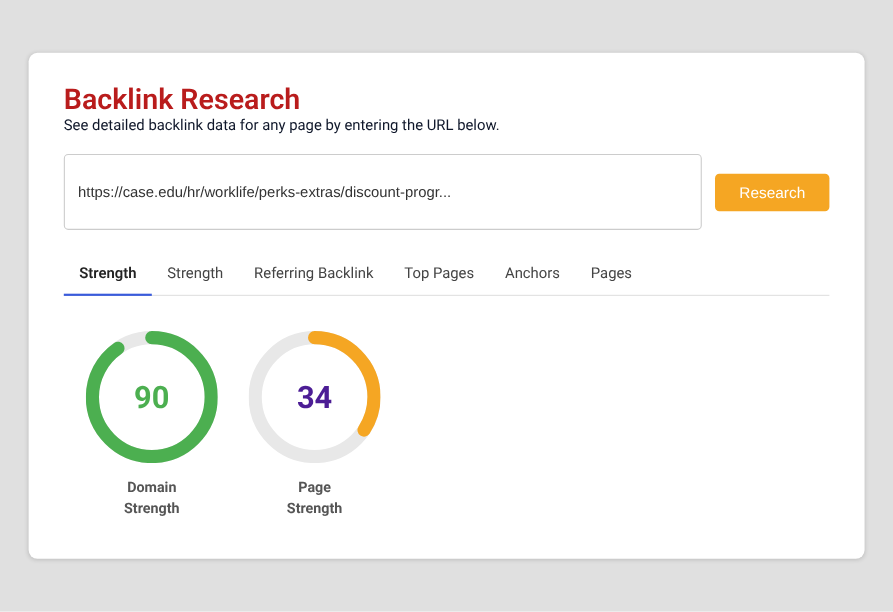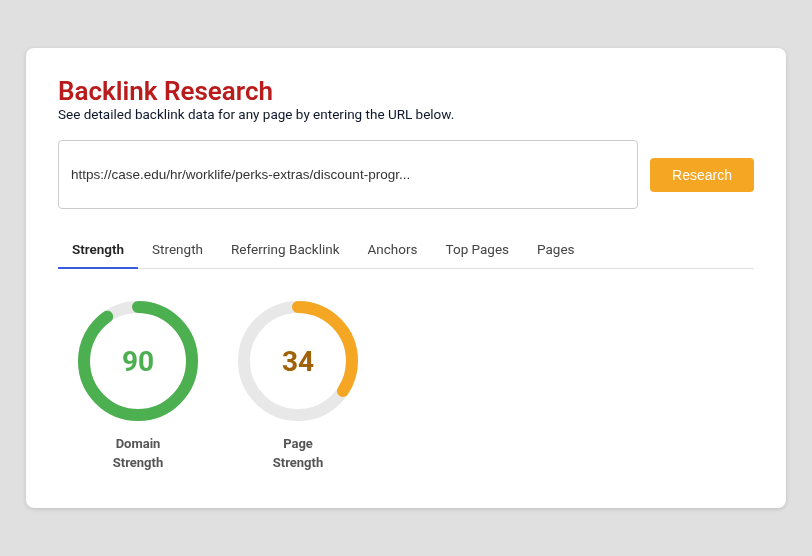--- a/index.html
+++ b/index.html
@@ -71,21 +71,21 @@
       margin-bottom: -1px;
       font-weight: 400;
     }
     .tab.active {
       color: #222;
       font-weight: 600;
       border-bottom: 2px solid #3a5bdb;
     }
     .metrics-row {
       display: flex;
-      gap: 40px;
+      gap: 28px;
       align-items: center;
       padding-left: 20px;
     }
     .metric {
       display: flex;
       flex-direction: column;
       align-items: center;
       gap: 14px;
     }
     .circle-container {
@@ -121,21 +121,21 @@
     }
     .circle-value {
       position: absolute;
       top: 50%;
       left: 50%;
       transform: translate(-50%, -50%);
       font-size: 28px;
       font-weight: 700;
     }
     .circle-value.green { color: #4caf50; }
-    .circle-value.orange { color: #a16207; text-align: right; }
+    .circle-value.orange { color: #4c1d95; text-align: right; }
     .metric-label {
       font-size: 13px;
       color: #555;
       font-weight: 700;
       text-align: center;
       line-height: 1.4;
     }
   </style>
 </head>
 <body>
@@ -146,22 +146,22 @@
 
   <div class="search-row">
     <input class="url-input" type="text" value="https://case.edu/hr/worklife/perks-extras/discount-progr..." style="">
     <button class="research-btn">Research</button>
   </div>
 
   <div class="tabs">
     <div class="tab active">Strength</div>
     <div class="tab">Strength</div>
     <div class="tab">Referring Backlink</div>
+    <div class="tab">Top Pages</div>
     <div class="tab">Anchors</div>
-    <div class="tab">Top Pages</div>
     <div class="tab">Pages</div>
   </div>
 
   <div class="metrics-row">
 
     <div class="metric">
       <div class="circle-container">
         <svg viewBox="0 0 100 100">
           <circle class="circle-bg" cx="50" cy="50" r="45"></circle>
           <circle class="circle-progress-green" cx="50" cy="50" r="45"></circle>

